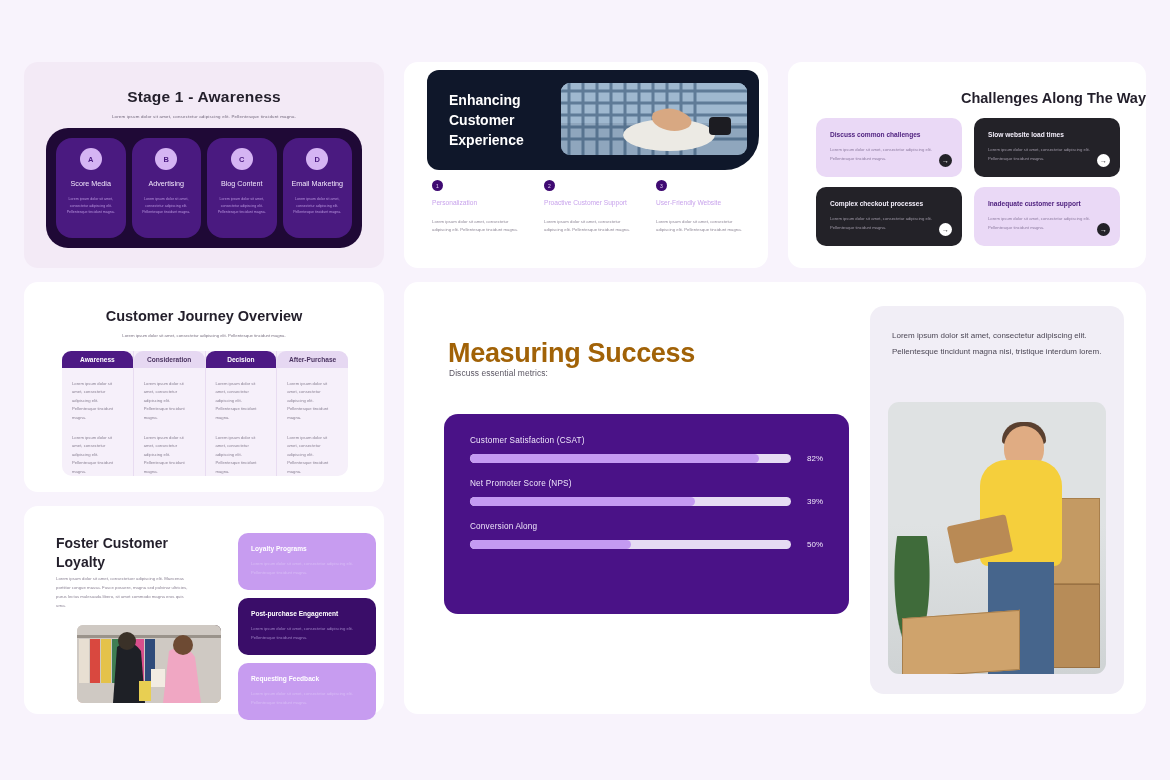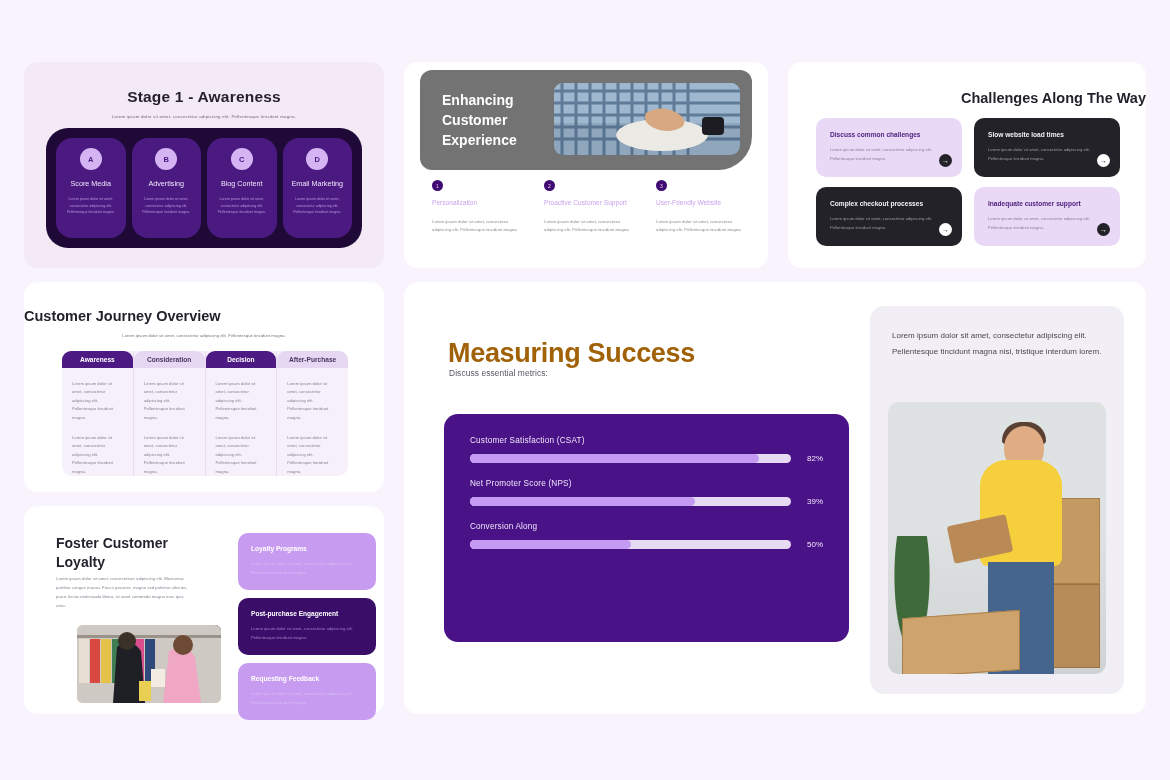--- a/index.html
+++ b/index.html
@@ -45,22 +45,22 @@
   }
   .stage-name { margin-top: 9px; font-size: 7.2px; color: #f1e6fb; font-weight: 500; }
   .stage-body {
     margin-top: 8px; font-size: 3.6px; line-height: 1.85; color: #b794dd;
     text-align: center; width: 78%;
   }
 
   
   #card-enhance { left: 404px; top: 62px; width: 364px; height: 206px; }
   .enh-hero {
-    position: absolute; left: 16px; top: 8px; width: 332px; height: 100px;
-    background: #737373; border-radius: 12px 12px 34px 12px;
+    position: absolute; left: 23px; top: 8px; width: 332px; height: 100px;
+    background: #0f172a; border-radius: 12px 12px 34px 12px;
     display: flex; align-items: center;
   }
   .enh-hero h2 {
     font-size: 14px; font-weight: 700; color: #ffffff;
     line-height: 1.45; margin-left: 22px; width: 110px;
   }
   .enh-photo {
     position: absolute; right: 12px; top: 13px; width: 186px; height: 72px;
     border-radius: 9px; overflow: hidden;
     background: linear-gradient(160deg,#9fb4c9 0%,#6d8aa8 40%,#3c4f63 100%);
@@ -105,21 +105,21 @@
     width: 13px; height: 13px; border-radius: 50%;
     display: flex; align-items: center; justify-content: center;
     font-size: 7px; line-height: 1;
   }
   .arrow-btn.on-light { background: #232228; color: #ffffff; }
   .arrow-btn.on-dark  { background: #ffffff; color: #232228; }
 
   
   #card-journey { left: 24px; top: 282px; width: 360px; height: 210px; }
   #card-journey .c-title {
-    font-size: 14.5px; font-weight: 600;
+    text-align: center; font-size: 14.5px; font-weight: 600;
     color: #231f2b; margin-top: 26px;
   }
   #card-journey .c-sub {
     text-align: center; font-size: 4.3px; color: #7b7283; margin-top: 9px;
   }
   .jtable {
     position: absolute; left: 38px; top: 69px; right: 36px; bottom: 16px;
     display: flex; background: #f6f0fa; border-radius: 10px;
   }
   .jcol { flex: 1; display: flex; flex-direction: column; }
@@ -162,21 +162,21 @@
   #card-measure { left: 404px; top: 282px; width: 742px; height: 432px; }
   .ms-title {
     position: absolute; left: 44px; top: 56px;
     font-size: 27px; font-weight: 700; color: #a16207; letter-spacing: -.3px;
   }
   .ms-sub {
     position: absolute; left: 45px; top: 86px;
     font-size: 8.4px; color: #5a5562; letter-spacing: .1px;
   }
   .metrics-panel {
-    position: absolute; left: 40px; top: 132px; width: 405px; height: 228px;
+    position: absolute; left: 40px; top: 132px; width: 405px; height: 200px;
     background: #4a1287; border-radius: 14px; padding: 22px 26px;
   }
   .metric + .metric { margin-top: 16px; }
   .m-label { font-size: 8.2px; color: #efe6fb; letter-spacing: .2px; }
   .m-row { display: flex; align-items: center; margin-top: 9px; gap: 10px; }
   .m-track {
     flex: 1; height: 9px; border-radius: 5px; background: #e6dbf3;
     overflow: hidden;
   }
   .m-fill { height: 100%; border-radius: 5px; background: #c49af2; }

